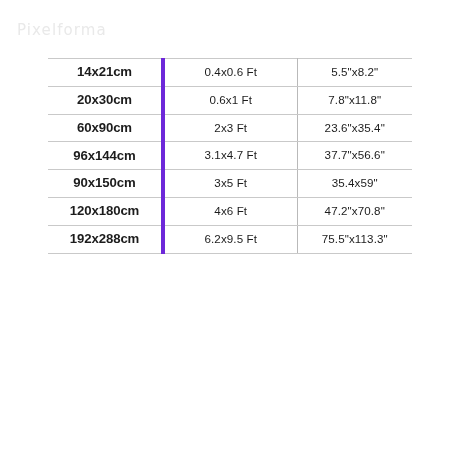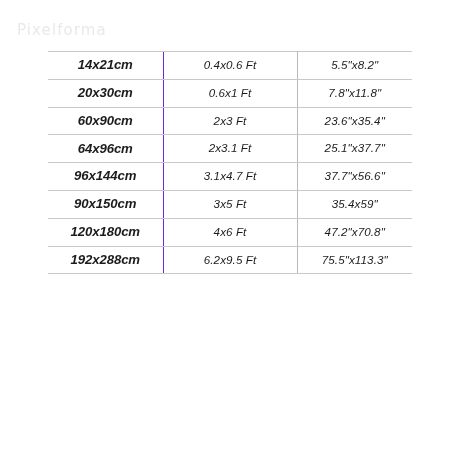--- a/index.html
+++ b/index.html
@@ -24,23 +24,22 @@
     font-weight: 400;
     letter-spacing: 1.1px;
     color: #e9e9e9;
     user-select: none;
     white-space: nowrap;
   }
 
   #size-table-wrap {
     position: absolute;
     left: 48px;
-    top: 51px;
+    top: 58px;
     width: 364px;
-    font-style: italic;
   }
 
   table#size-table {
     width: 100%;
     border-collapse: collapse;
     table-layout: fixed;
   }
 
   table#size-table col.col-cm  { width: 115px; }
   table#size-table col.col-ft  { width: 134px; }
@@ -67,21 +66,21 @@
   }
 
   table#size-table td.ft,
   table#size-table td.inch {
     font-size: 11.6px;
     font-weight: 400;
     letter-spacing: 0.1px;
   }
 
   table#size-table td.ft {
-    border-left: 1px solid #6d28d9;
+    border-left: 4px solid #6d28d9;
     border-right: 1px solid #b9b9b9;
   }
 </style>
 </head>
 <body>
 
 <div id="watermark">Pixelforma</div>
 
 <div id="size-table-wrap">
   <table id="size-table">
@@ -100,25 +99,20 @@
           <td class="cm">20x30cm</td>
           <td class="ft">0.6x1 Ft</td>
           <td class="inch">7.8"x11.8"</td>
         </tr>
         <tr>
           <td class="cm">60x90cm</td>
           <td class="ft">2x3 Ft</td>
           <td class="inch">23.6"x35.4"</td>
         </tr>
         <tr>
-          <td class="cm">64x96cm</td>
-          <td class="ft">2x3.1 Ft</td>
-          <td class="inch">25.1"x37.7"</td>
-        </tr>
-        <tr>
           <td class="cm">96x144cm</td>
           <td class="ft">3.1x4.7 Ft</td>
           <td class="inch">37.7"x56.6"</td>
         </tr>
         <tr>
           <td class="cm">90x150cm</td>
           <td class="ft">3x5 Ft</td>
           <td class="inch">35.4x59"</td>
         </tr>
         <tr>

